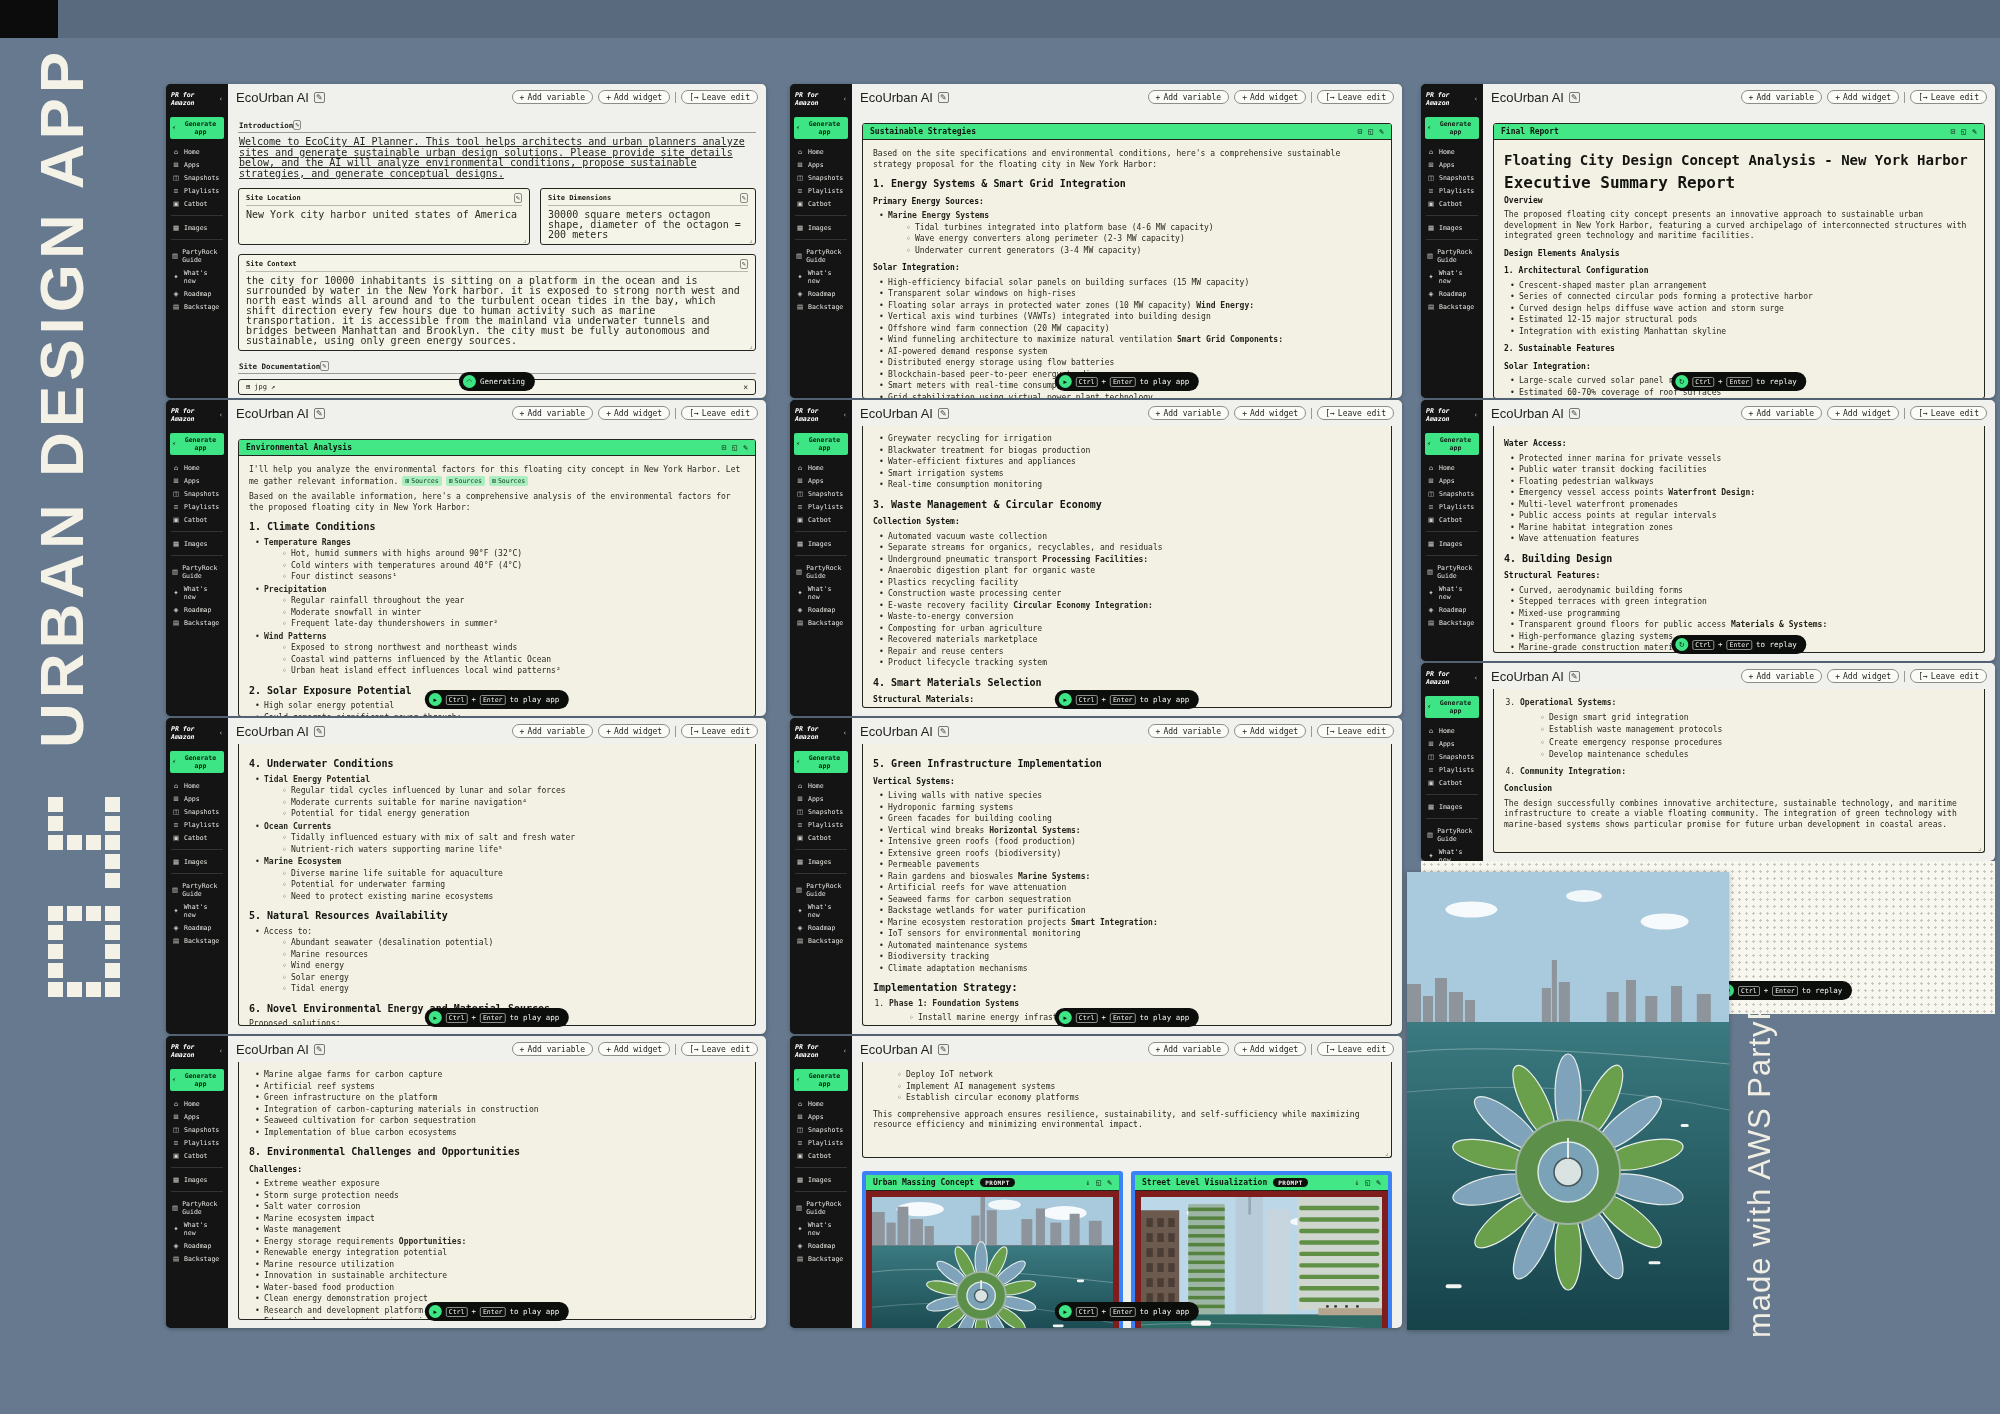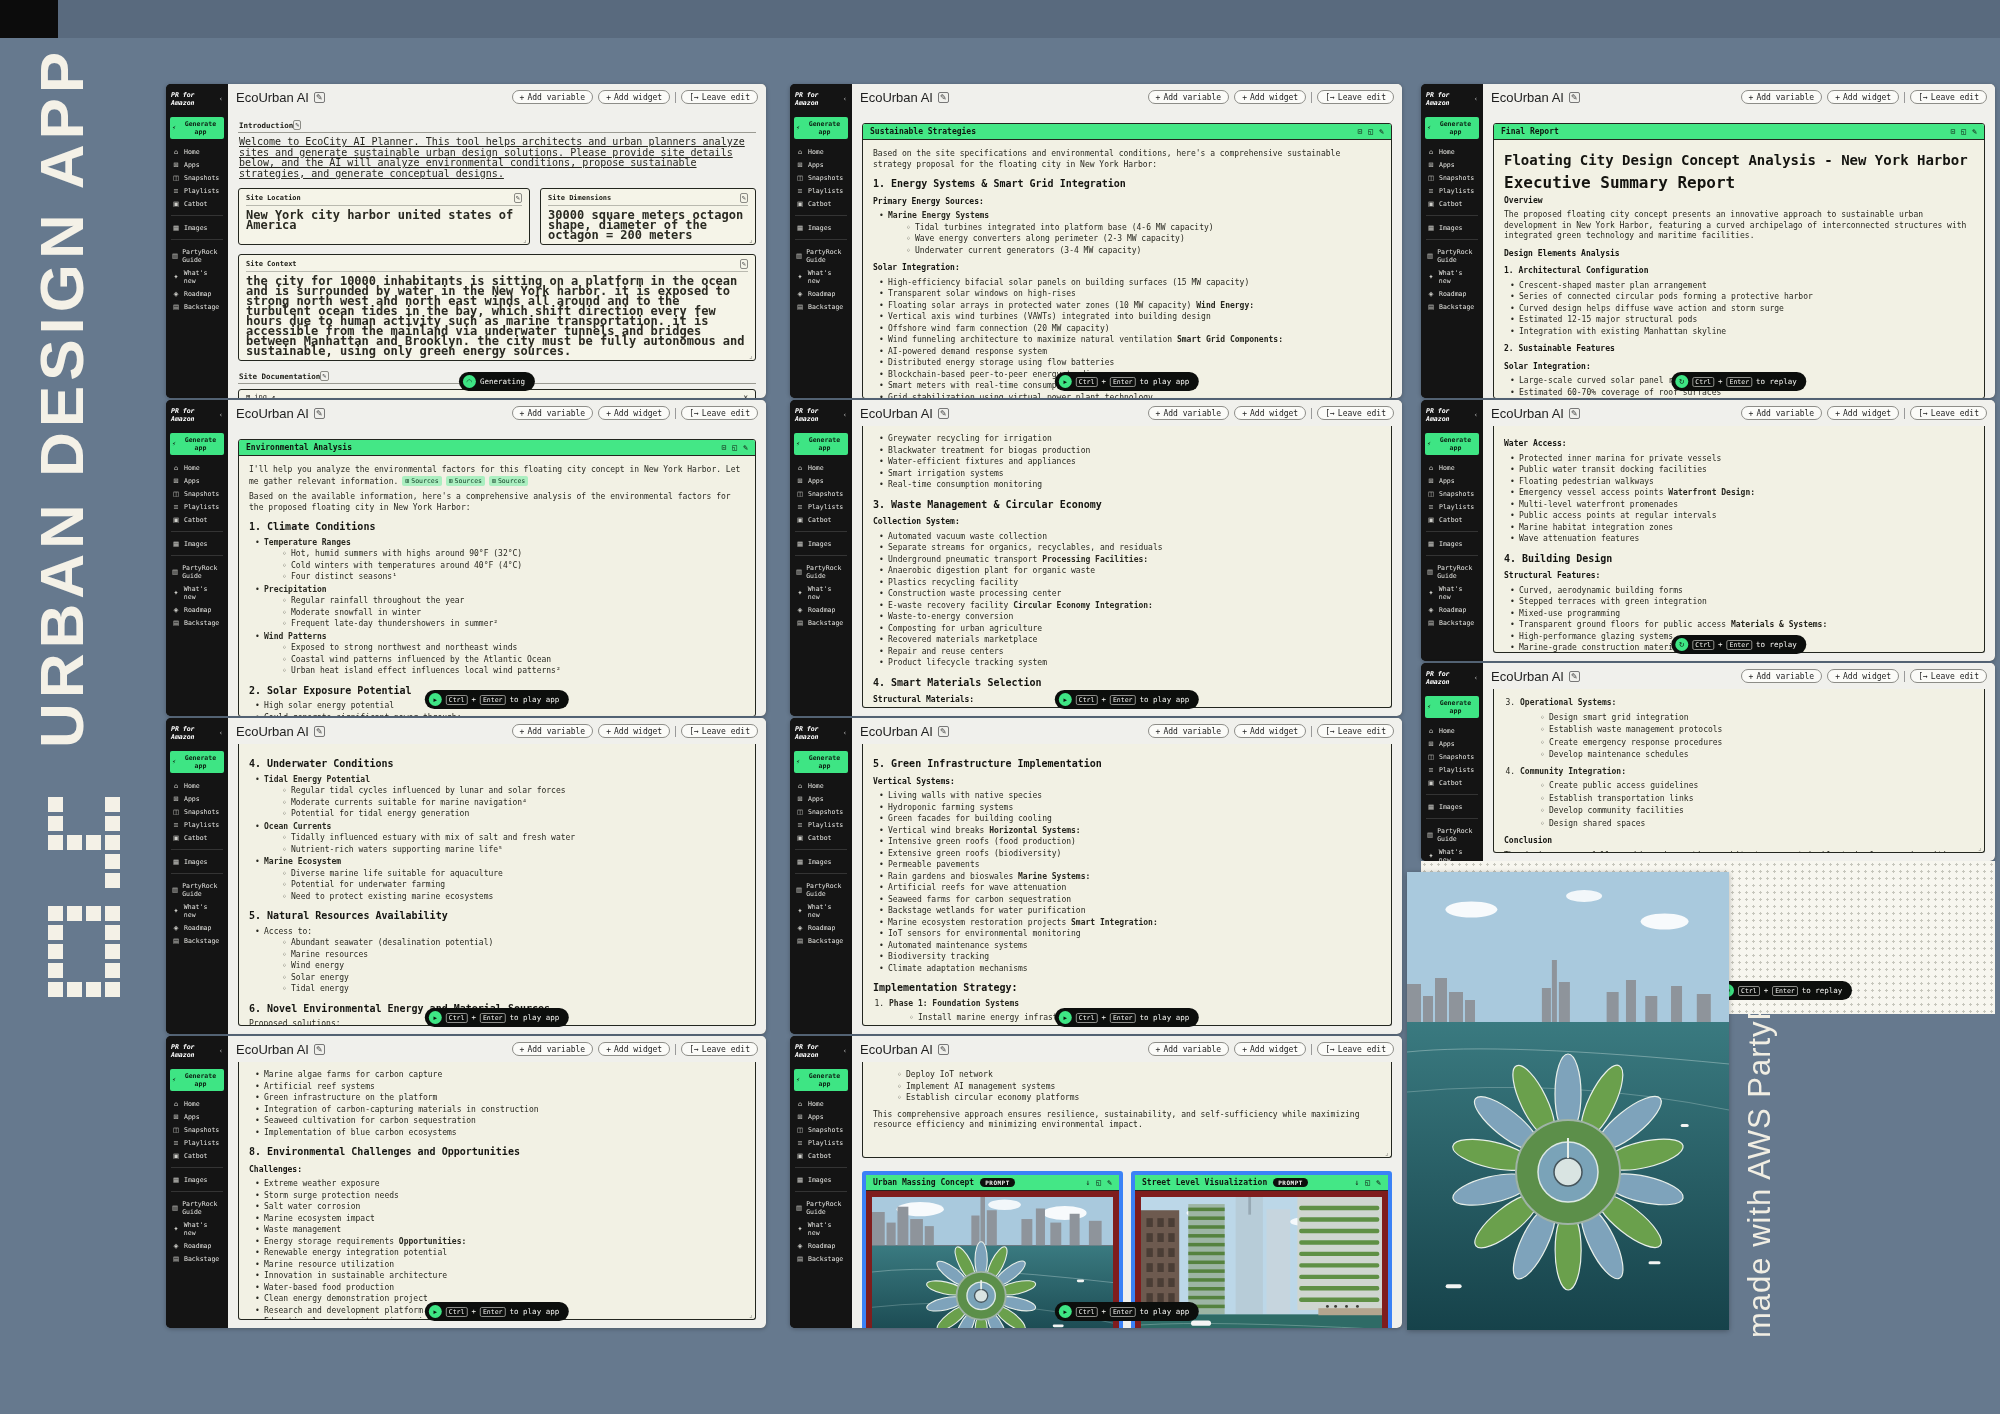--- a/index.html
+++ b/index.html
@@ -80,21 +80,21 @@
   .fsection{margin:8px 10px 0 10px;}
   .flabelrow{display:flex;justify-content:flex-start;align-items:center;border-bottom:1px solid #9a9a92;
              padding:2px 1px;margin-bottom:4px;}
   .flabel{font-size:7.5px;font-weight:bold;color:#20201a;}
   .fedit{font-size:7px;color:#444;border:1px solid #8b8b85;border-radius:2px;padding:0 1px;}
   .ftext{font-size:10px;line-height:10.5px;color:#26261f;margin:2px 1px 0 1px;text-decoration:underline;}
   .fieldrow{display:flex;gap:10px;margin:9px 10px 0 10px;}
   .fbox{border:1px solid #23261f;border-radius:3px;background:#f5f4e8;padding:4px 7px;position:relative;overflow:hidden;}
   .fbox .fl{display:flex;justify-content:space-between;align-items:center;font-size:7px;font-weight:bold;
             border-bottom:1px solid #b9b9af;padding-bottom:2px;margin-bottom:4px;color:#20201a;}
-  .fbox .fv{font-size:12px;line-height:10px;color:#2a2a22;font-weight:bold;}
+  .fbox .fv{font-size:10px;line-height:10px;color:#2a2a22;}
   .filerow{border:1px solid #23261f;border-radius:3px;background:#f5f4e8;display:flex;align-items:center;
            justify-content:space-between;margin:5px 10px 0 10px;padding:2.5px 7px;font-size:7px;color:#23231d;}
   .filerow .fleft{display:flex;gap:4px;align-items:center;}
   .fclose{color:#33332c;font-size:8px;cursor:pointer;}
 
   
   .pill{position:absolute;left:50%;transform:translateX(-50%);bottom:7px;background:#0c0e0c;color:#f5f5f2;
         border-radius:12px;display:flex;gap:4px;align-items:center;padding:3px 10px 3px 4px;font-size:7.5px;
         z-index:6;white-space:nowrap;cursor:pointer;border:none;font-family:inherit;}
   .pcirc{width:13px;height:13px;border-radius:50%;background:#3ee584;color:#0c0e0c;display:flex;align-items:center;
@@ -1565,26 +1565,21 @@
           <div class="content">
             <div class="card cont rz" style="height: calc(100% - 8px);">
               <div class="cbody">
                 <ol start="3">
                   <li><b>Operational Systems:</b><ul>
                       <li>Design smart grid integration</li>
                       <li>Establish waste management protocols</li>
                       <li>Create emergency response procedures</li>
                       <li>Develop maintenance schedules</li>
                     </ul></li>
-                  <li><b>Community Integration:</b><ul>
-                      <li>Create public access guidelines</li>
-                      <li>Establish transportation links</li>
-                      <li>Develop community facilities</li>
-                      <li>Design shared spaces</li>
-                    </ul></li>
+                  <li><b>Community Integration:</b></li>
                 </ol>
                 <h3>Conclusion</h3>
                 <p>The design successfully combines innovative architecture, sustainable technology, and maritime infrastructure to create a viable floating community. The integration of green technology with marine-based systems shows particular promise for future urban development in coastal areas.</p>
               </div>
             </div>
           </div>
         </div>
       </section>
     </div>
 <div id="dotband" style="left: 1421px; top: 861px; width: 574px; height: 153px;">

